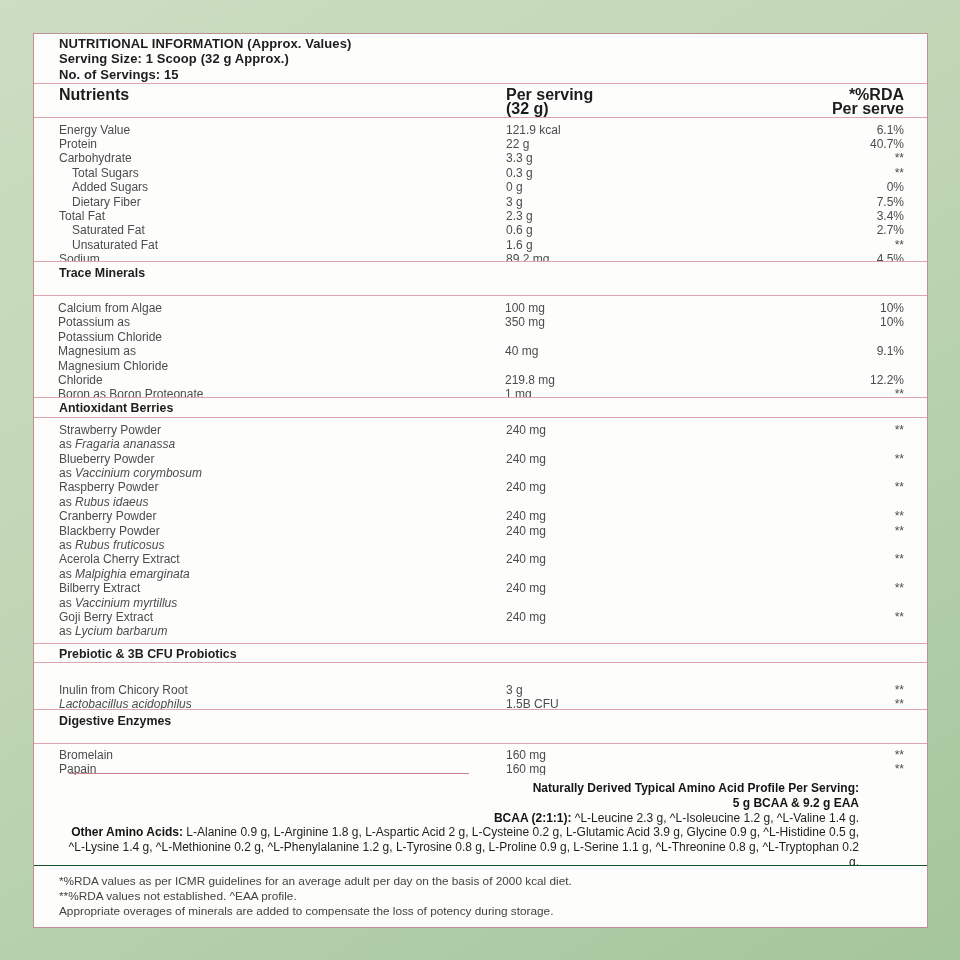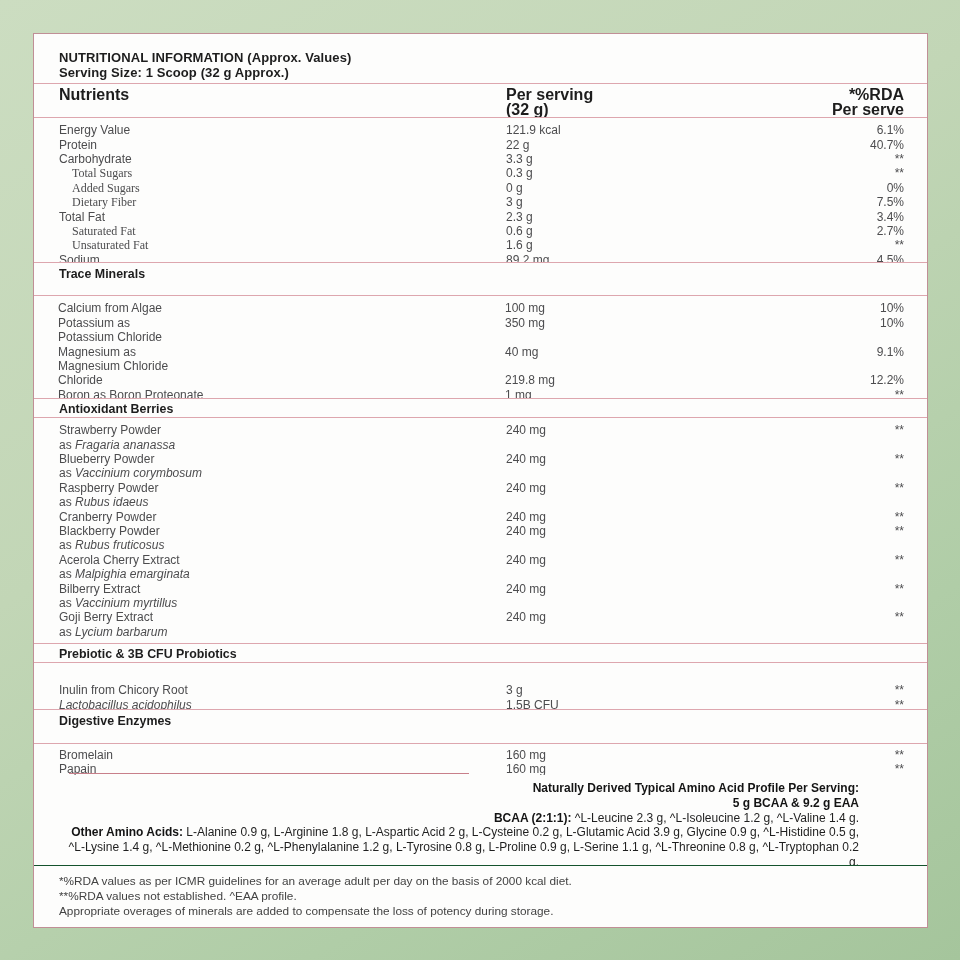--- a/index.html
+++ b/index.html
@@ -10,32 +10,32 @@
     -webkit-font-smoothing:antialiased;
   }
   .panel{
     position:absolute;left:33px;top:33px;width:895px;height:895px;
     box-sizing:border-box;background:#fdfdfc;border:1px solid #c08f96;
     display:flex;flex-direction:column;overflow:hidden;
   }
   .sec{box-sizing:border-box;overflow:hidden;}
   .pad{padding-left:25px;padding-right:23px;}
 
-  .hdr{height:52px;padding-top:16px;border-bottom:1px solid #dda6ae;
+  .hdr{height:52px;padding-top:2px;border-bottom:1px solid #dda6ae;
        font-size:13px;font-weight:bold;line-height:15.3px;color:#1d1d1d;letter-spacing:.1px;}
 
   .colhdr{height:35px;padding-top:4px;border-bottom:1px solid #dda6ae;
           display:grid;grid-template-columns:447px 250px 1fr;
           font-size:16px;font-weight:bold;line-height:14.5px;color:#1d1d1d;}
   .right{text-align:right;}
 
   .rows{font-size:12px;line-height:14.4px;color:#4c4c4e;}
   .row{display:grid;grid-template-columns:447px 250px 1fr;}
   .row .c3{text-align:right;}
-  .indent{padding-left:13px;font-family:Liberation Serif, serif;}
+  .indent{padding-left:13px;}
   .it{font-style:italic;}
 
   .rows-main{height:150px;padding-top:5px;}
   .band{border-top:1px solid #dda6ae;border-bottom:1px solid #dda6ae;
         font-size:12.4px;font-weight:bold;color:#1d1d1d;}
   .band-22{height:36px;padding-top:4px;}
   .band-21{height:21px;padding-top:3px;}
   .rows-minerals{height:106px;padding-top:5px;padding-left:24px;}
   .rows-berries{height:235px;padding-top:5px;}
   .rows-prob{height:47px;padding-top:20px;}

